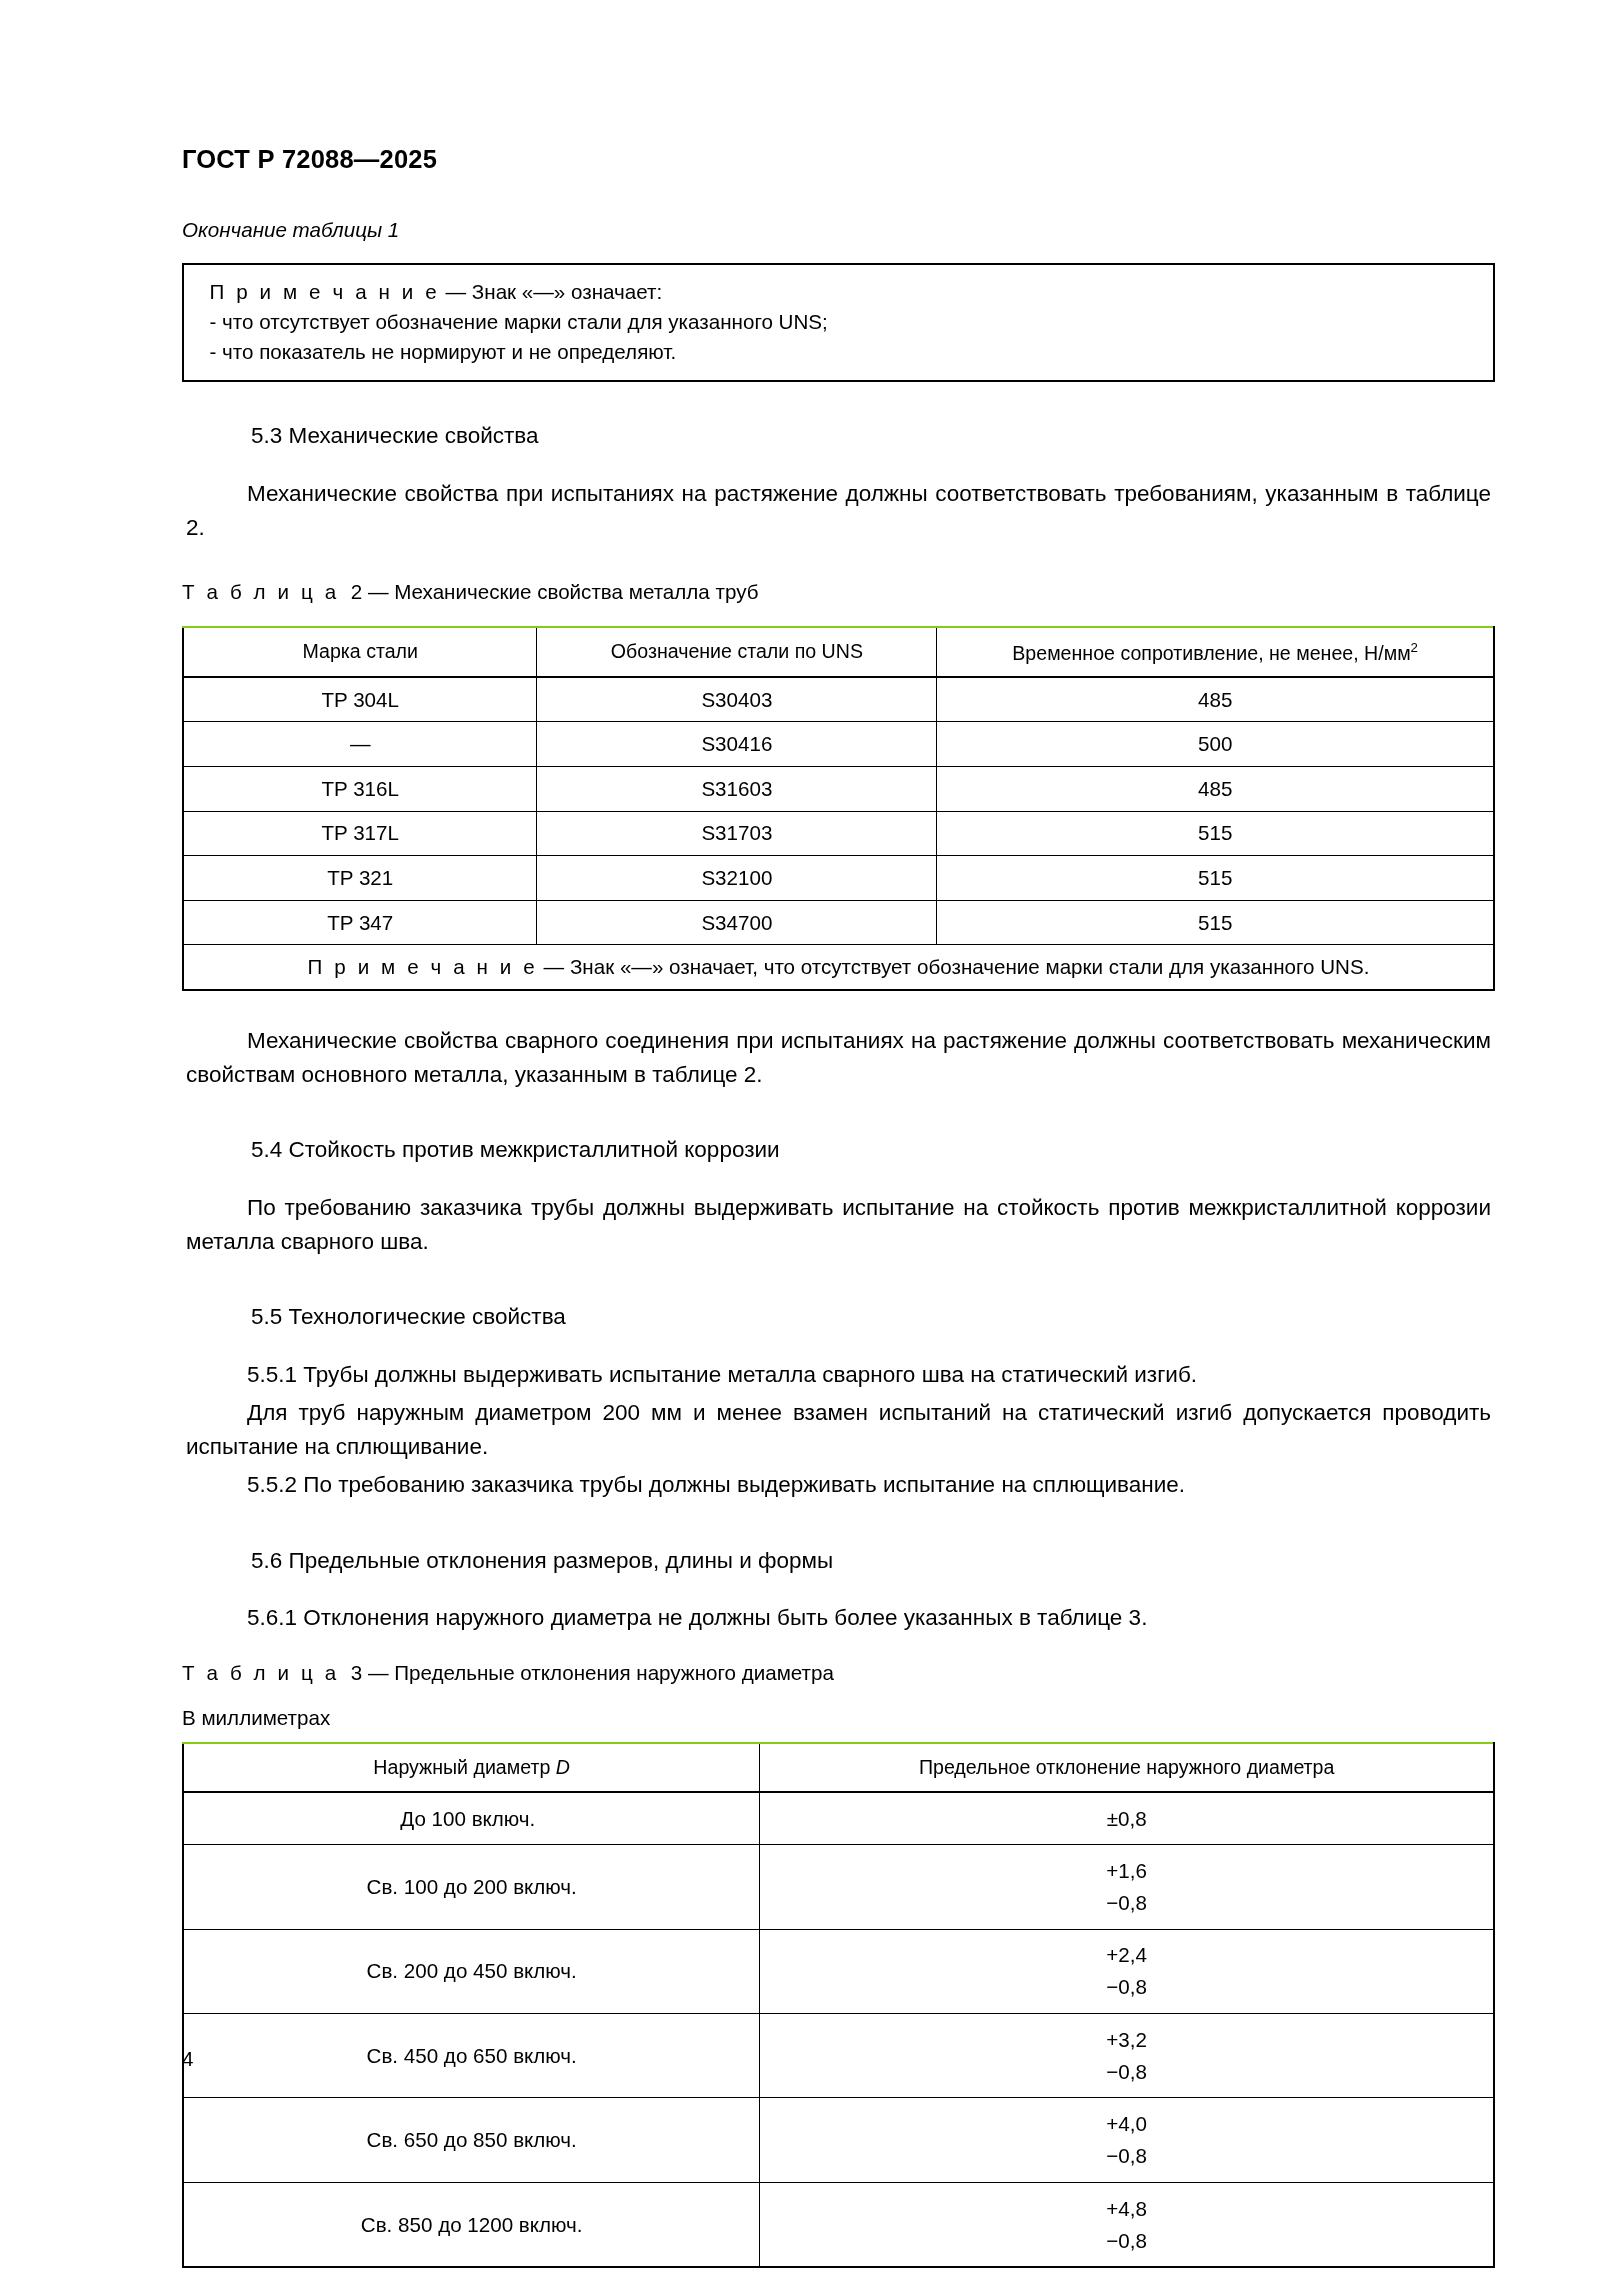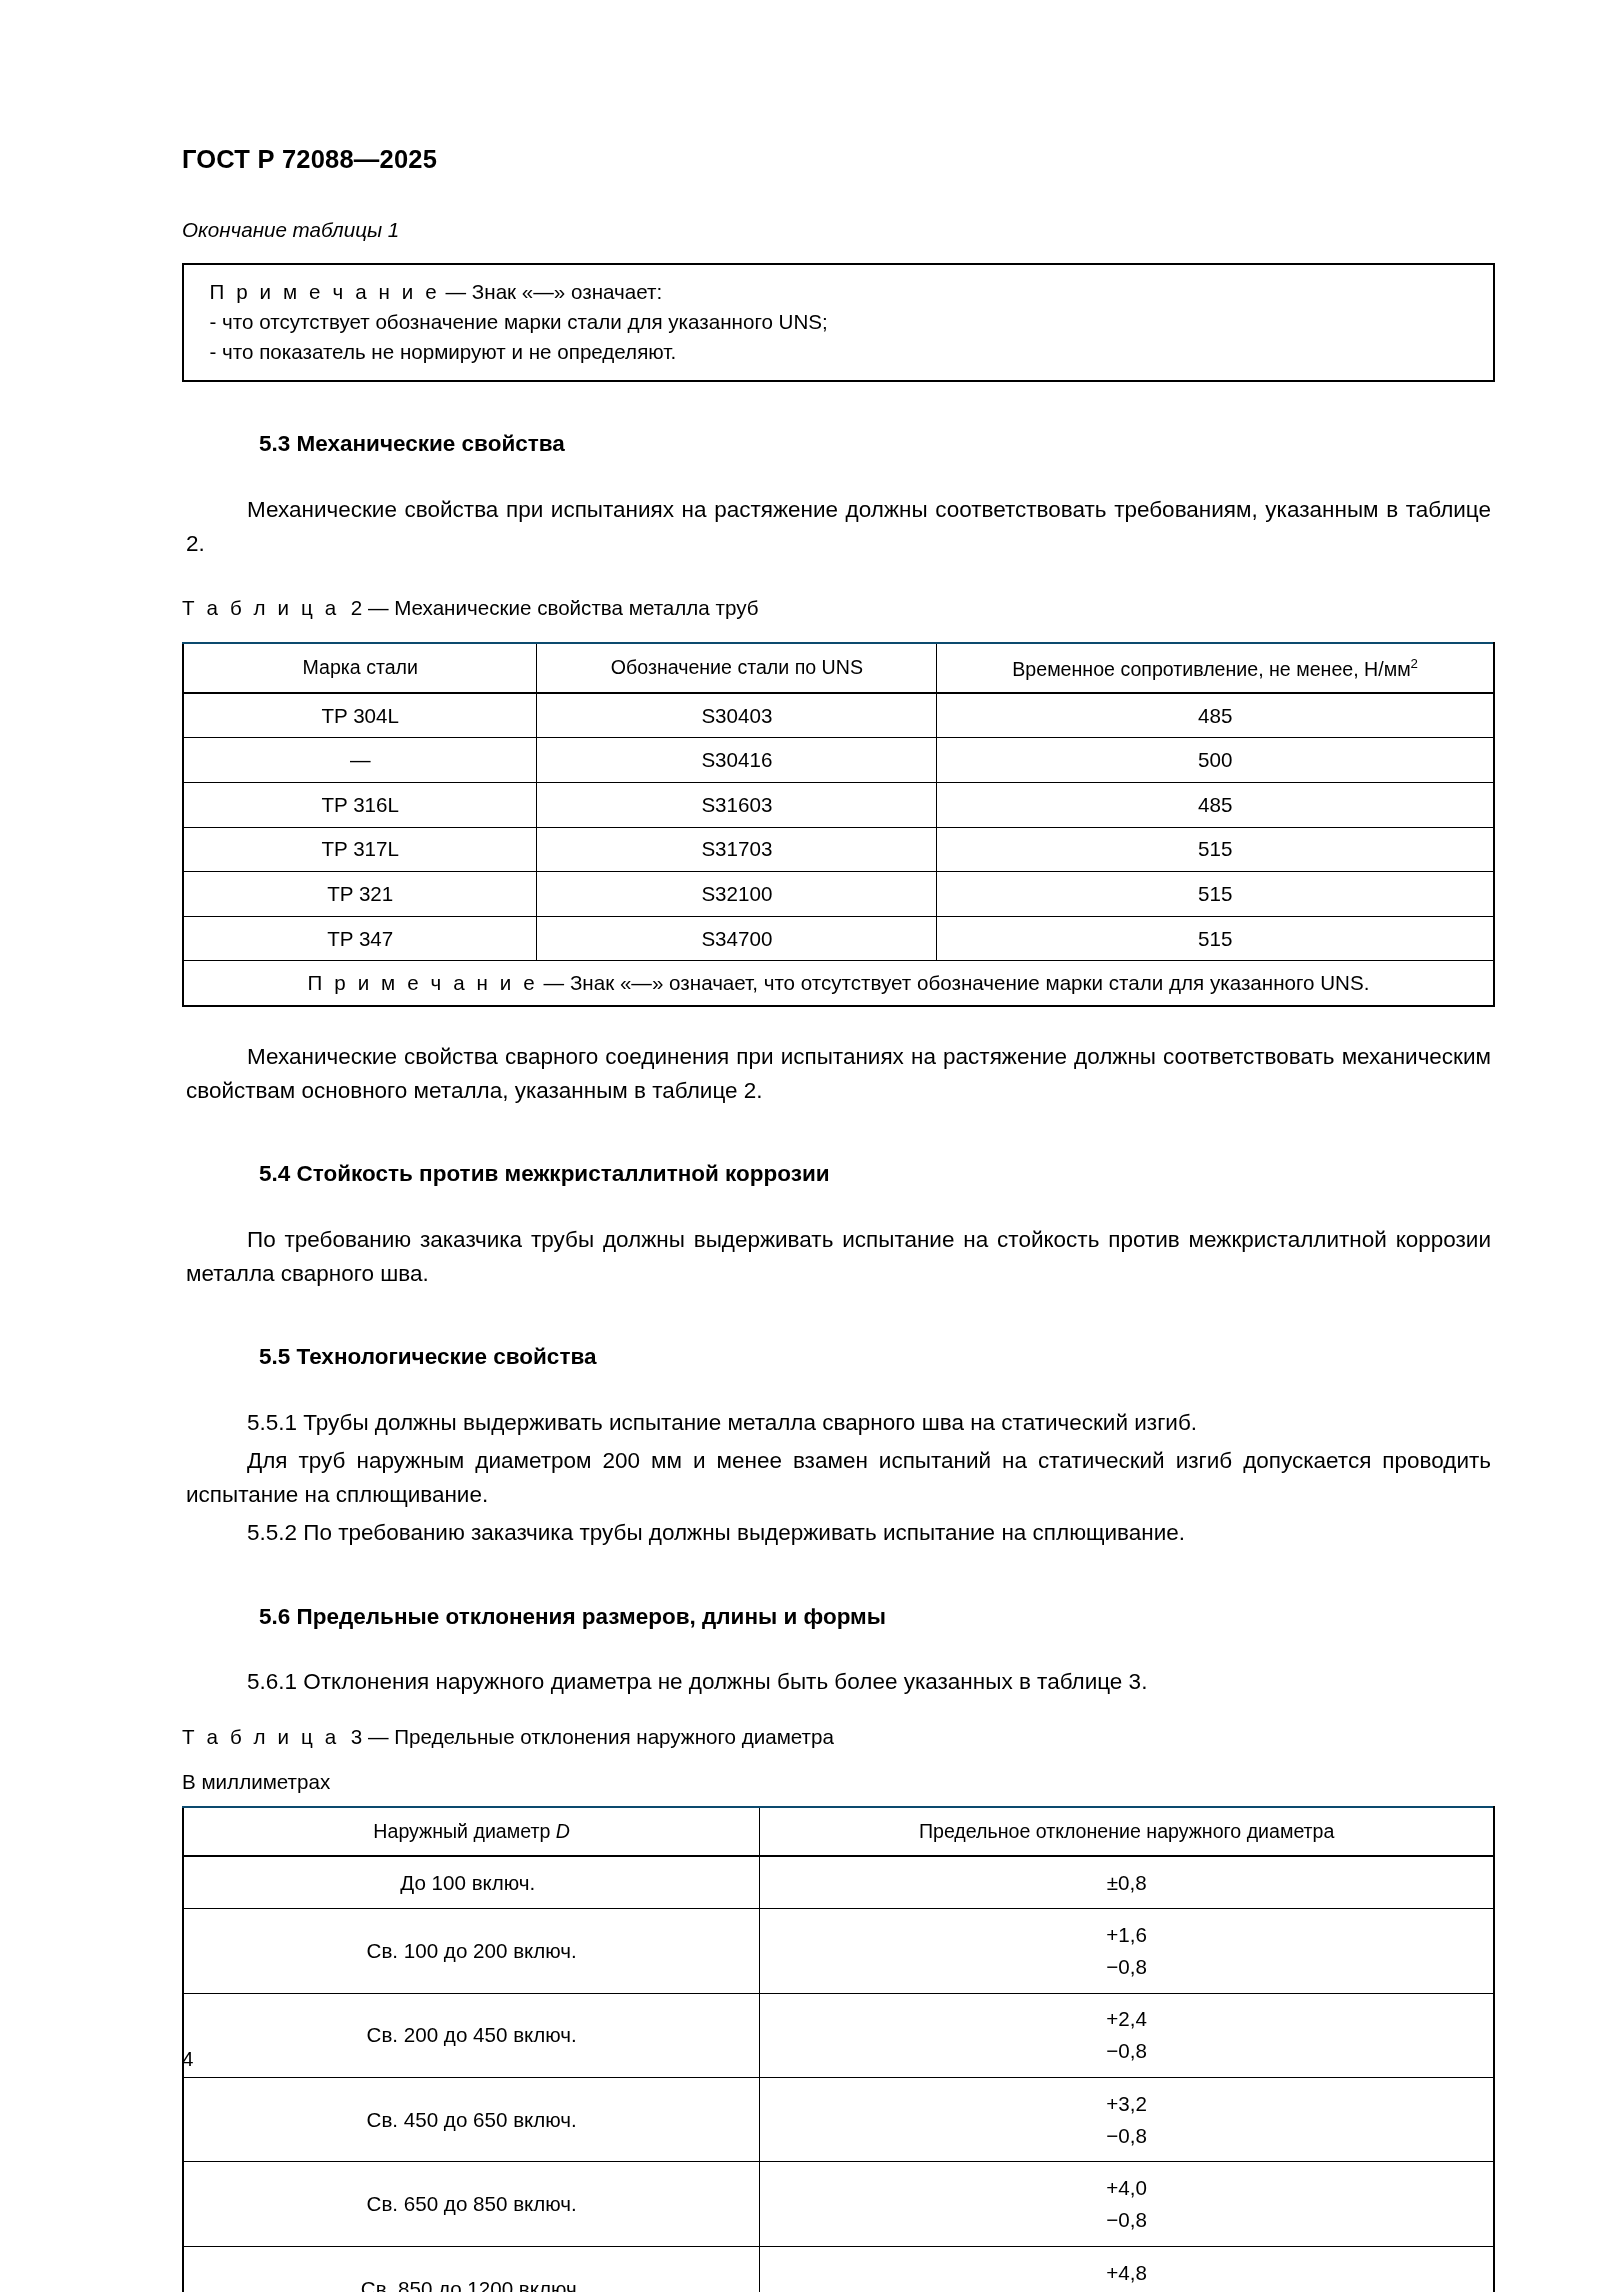--- a/index.html
+++ b/index.html
@@ -55,22 +55,22 @@
   }
   .para {
     font-size: 22.5px;
     line-height: 1.52;
     text-align: justify;
     margin: 4px;
     text-indent: 61px;
   }
   .heading {
     font-size: 22.5px;
-    font-weight: bold;
-    margin: 16px;
+    font-weight: normal;
+    margin: 8px;
     text-indent: 61px;
     line-height: 1.5;
   }
   .units-right {
     font-size: 20.6px;
     text-align: left;
     margin: 0;
   }
 
   
@@ -93,21 +93,21 @@
   }
   table.gost td, table.gost th {
     border: 1px solid #000;
     font-weight: normal;
     font-size: 20.6px;
     padding: 9.8px 7.8px;
     text-align: center;
     vertical-align: middle;
   }
   table.gost thead th {
-    border-top: 2px solid #0c4a6e;
+    border-top: 2px solid #84cc16;
     border-bottom: 2px solid #000;
     font-size: 19.6px;
     padding: 11.8px 7.8px;
   }
   table.gost thead th:first-child { border-left: 2px solid #000; }
   table.gost thead th:last-child { border-right: 2px solid #000; }
   table.gost tbody td:first-child { border-left: 2px solid #000; margin-left: 20px; }
   table.gost tbody td:last-child { border-right: 2px solid #000; }
   table.gost tbody tr:last-child td { border-bottom: 2px solid #000; }
   td.note-cell {

